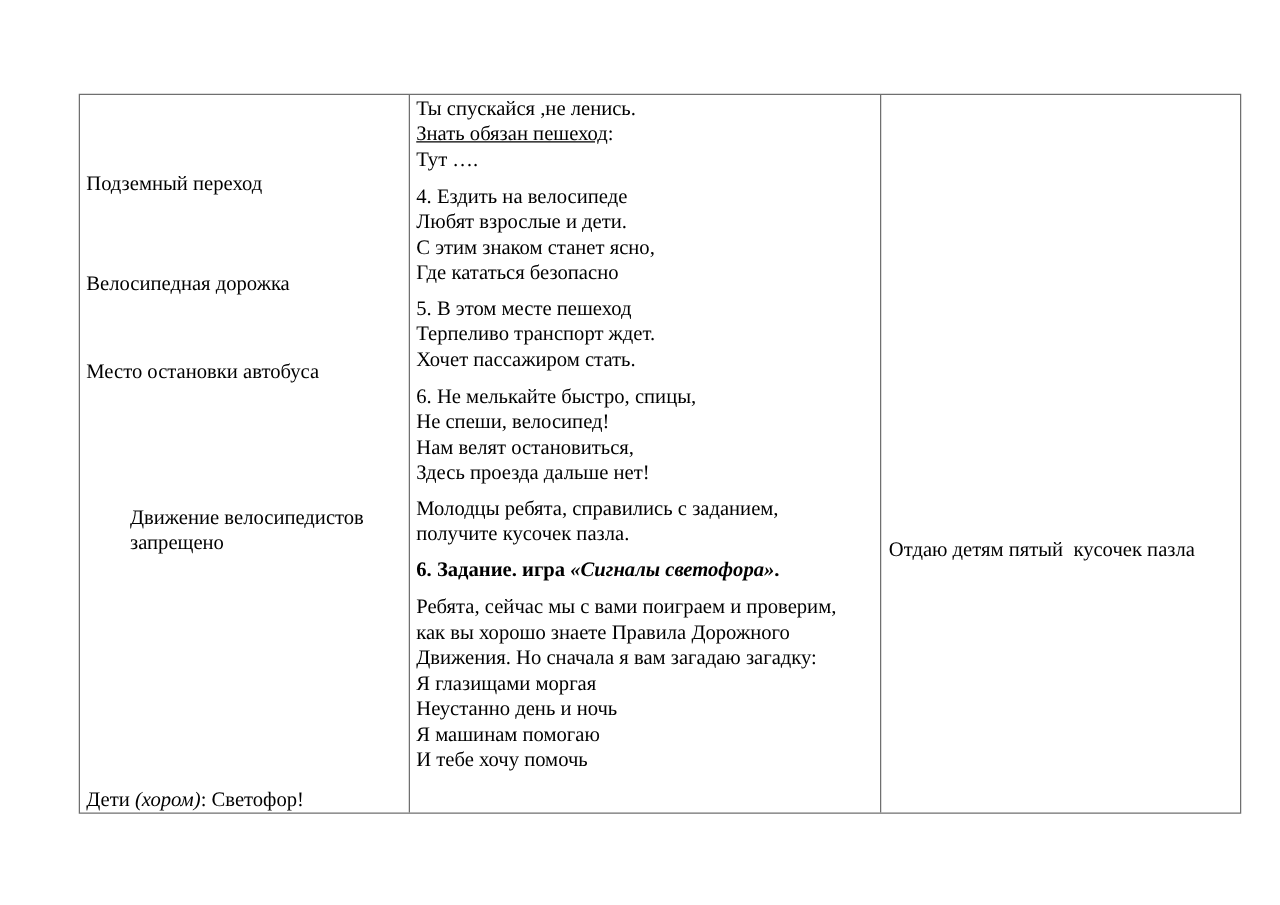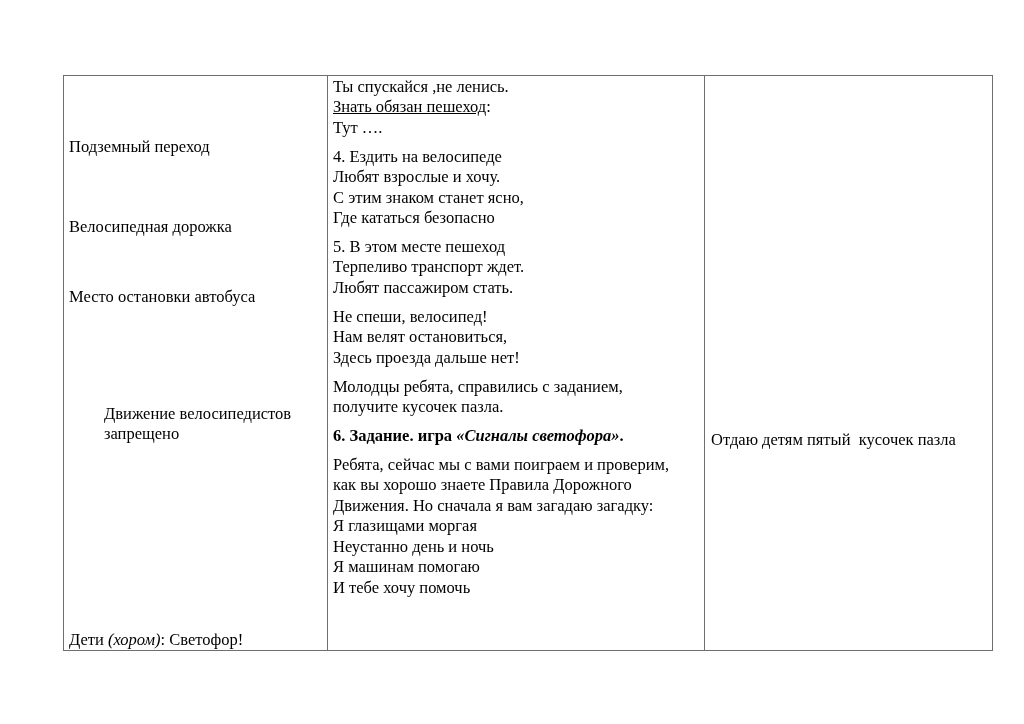--- a/index.html
+++ b/index.html
@@ -86,30 +86,31 @@
   </div>
 
   <div class="cell cell-middle">
     <div class="para">
       <div class="line">Ты спускайся ,не ленись.</div>
       <div class="line"><span class="underline">Знать обязан пешеход</span><span>:</span></div>
       <div class="line">Тут ….</div>
     </div>
     <div class="para">
       <div class="line">4. Ездить на велосипеде</div>
-      <div class="line">Любят взрослые и хочу.</div>
+      <div class="line">Любят взрослые и дети.</div>
       <div class="line">С этим знаком станет ясно,</div>
       <div class="line">Где кататься безопасно</div>
     </div>
     <div class="para">
       <div class="line">5. В этом месте пешеход</div>
       <div class="line">Терпеливо транспорт ждет.</div>
-      <div class="line">Любят пассажиром стать.</div>
+      <div class="line">Хочет пассажиром стать.</div>
     </div>
     <div class="para">
+      <div class="line">6. Не мелькайте быстро, спицы,</div>
       <div class="line">Не спеши, велосипед!</div>
       <div class="line">Нам велят остановиться,</div>
       <div class="line">Здесь проезда дальше нет!</div>
     </div>
     <div class="para">
       <div class="line">Молодцы ребята, справились с заданием,</div>
       <div class="line">получите кусочек пазла.</div>
     </div>
     <div class="para bold">
       <div class="line"><span>6. Задание. игра </span><span class="italic">«Сигналы светофора»</span><span>.</span></div>

